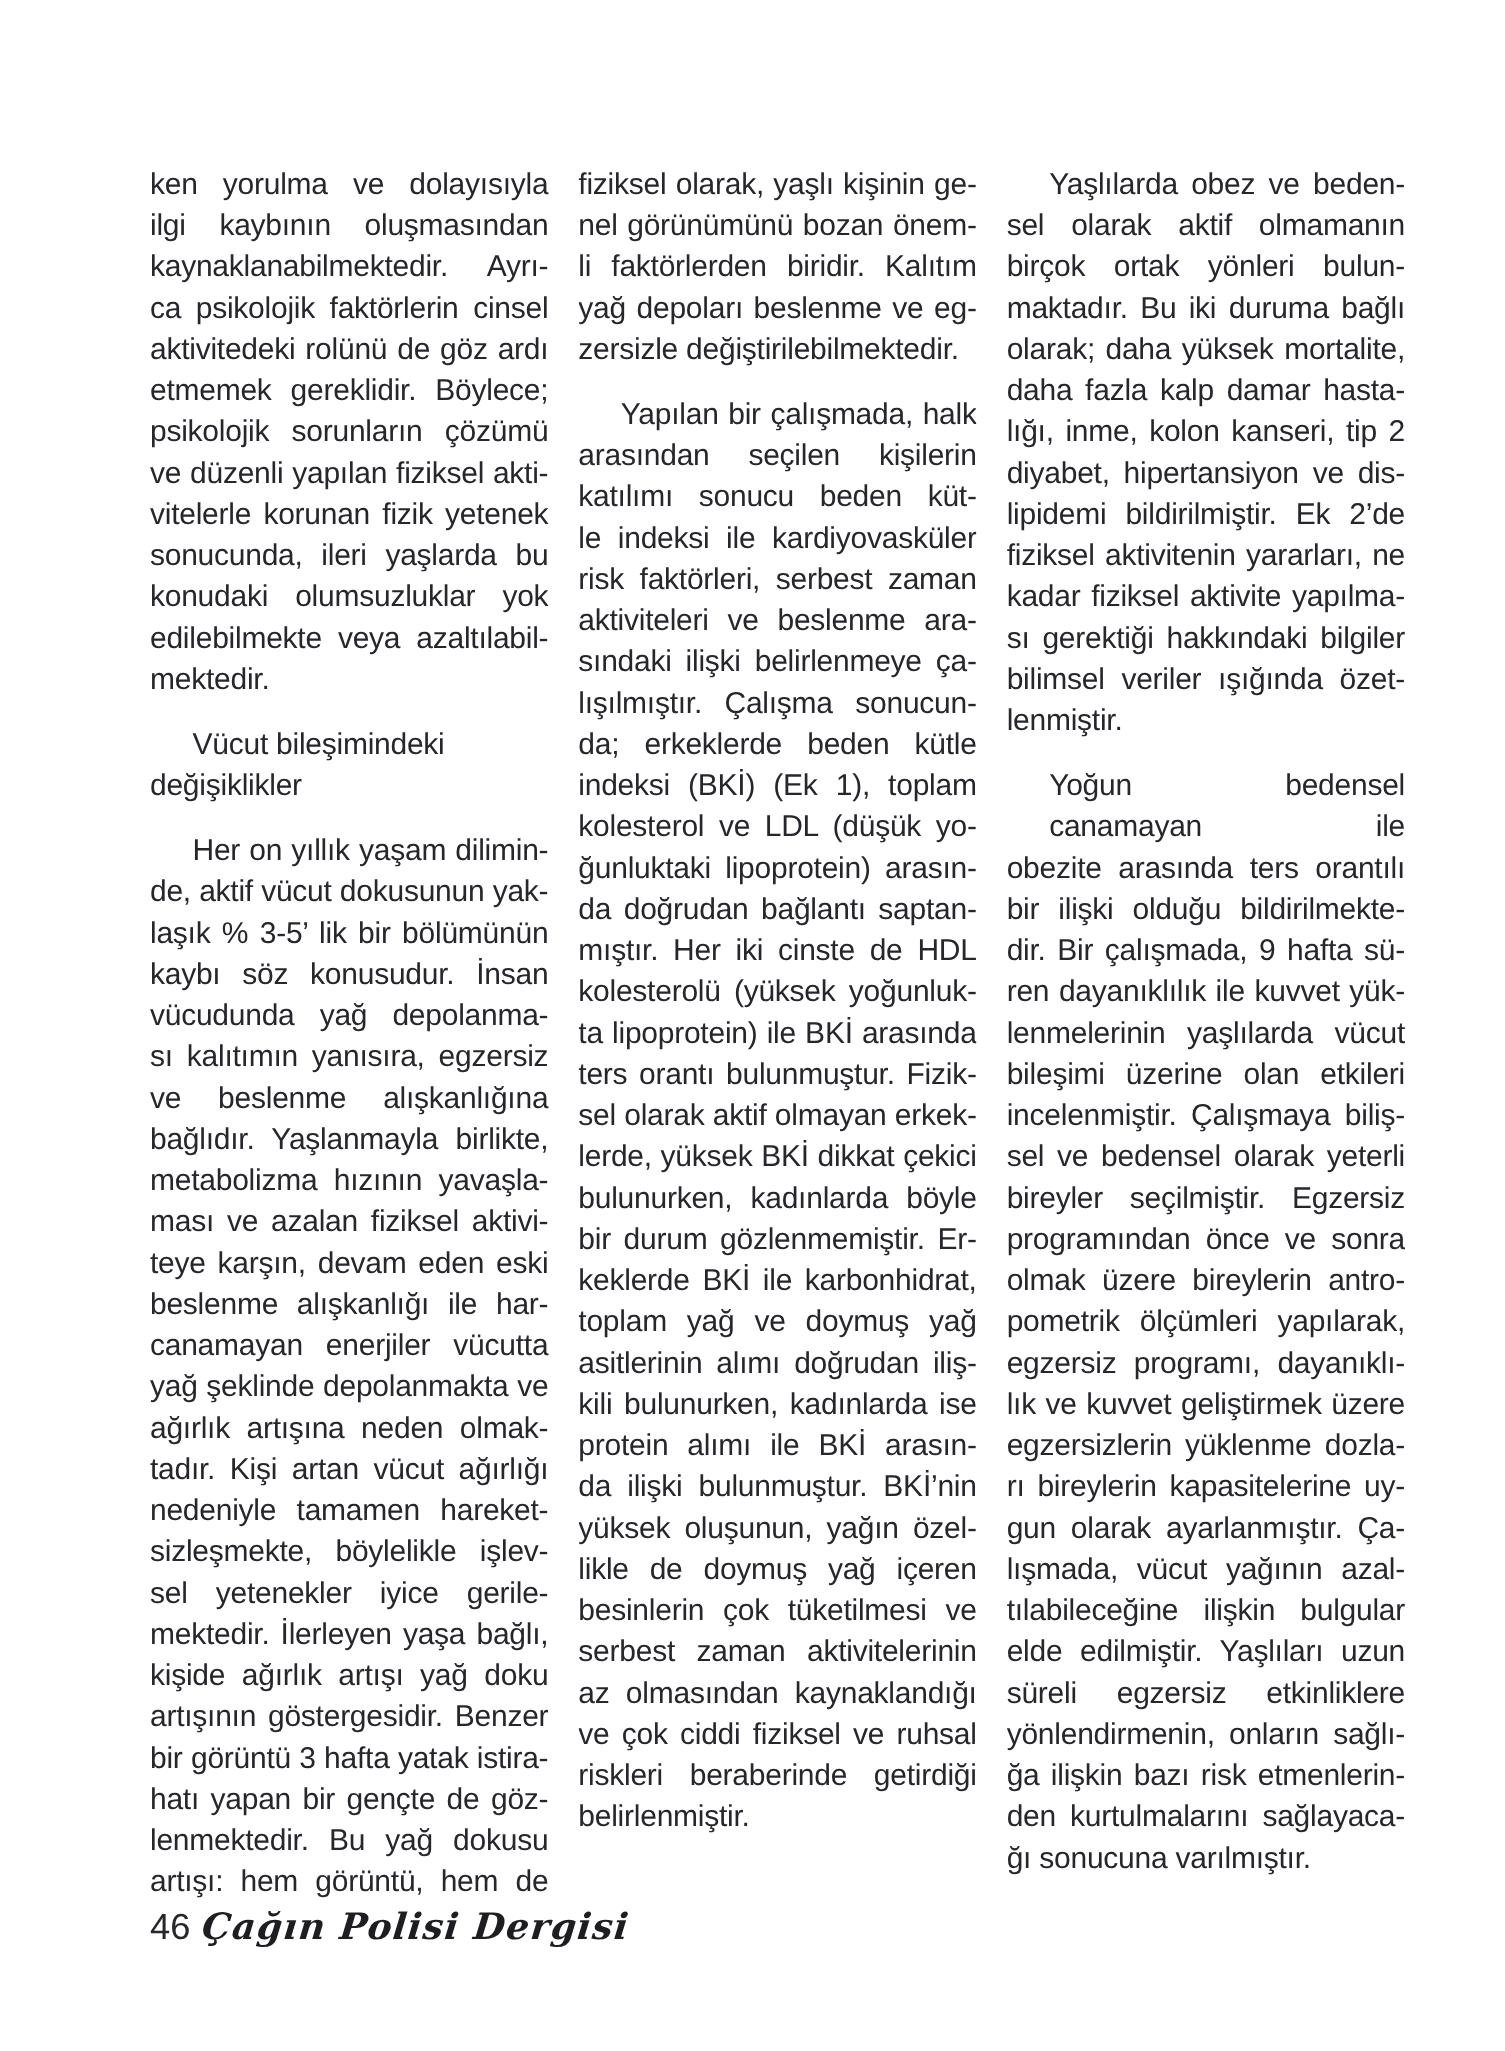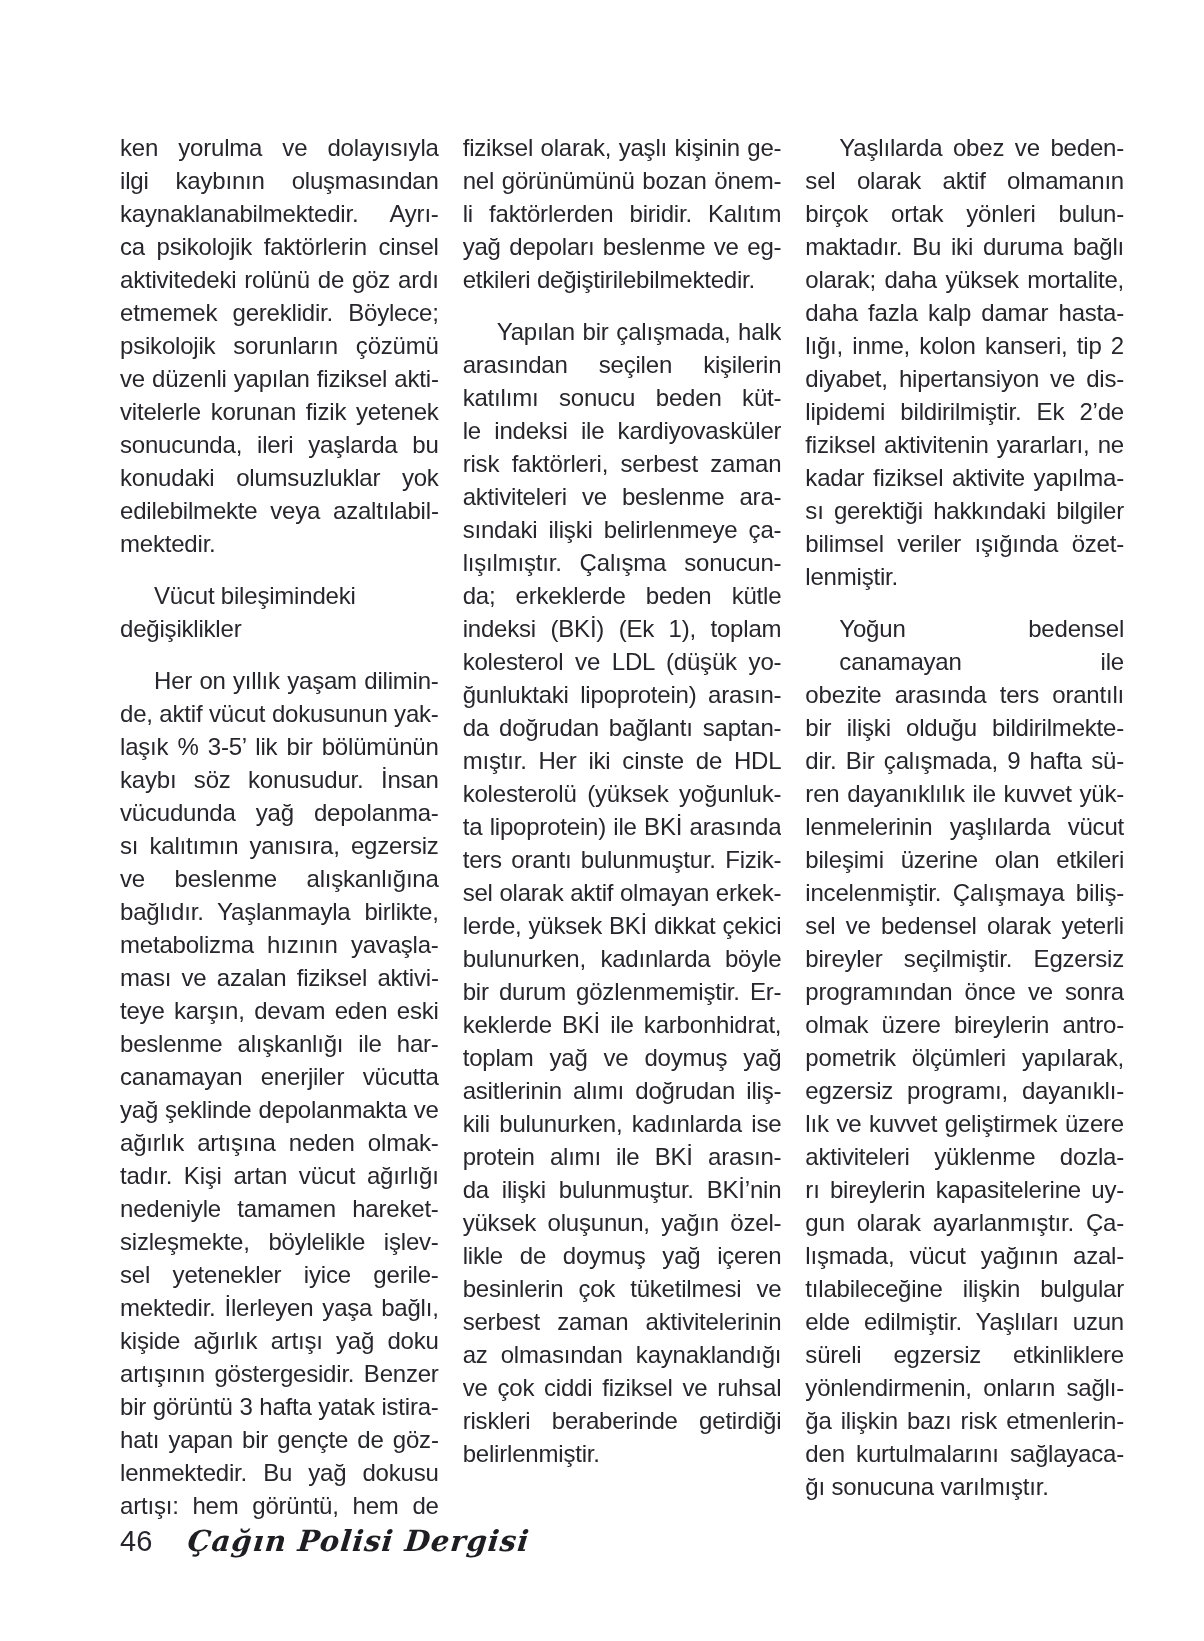--- a/index.html
+++ b/index.html
@@ -36,21 +36,21 @@
     text-align-last: justify;
   }
   .line.indent { padding-left: 34px; }
   .heading .line { font-weight: 400; }
   .footer {
     position: absolute;
     left: 120px;
     top: 1524px;
     display: flex;
     align-items: baseline;
-    gap: 34px;
+    gap: 8px;
   }
   .page-number { font-size: 29px; color: #26262c; }
   .journal-name {
     font-family: "DejaVu Serif", serif;
     font-style: italic;
     font-weight: 700;
     font-size: 29px;
     letter-spacing: 1px;
     color: #1d1d22;
     transform: skewX(-6deg);
@@ -110,21 +110,21 @@
           <div class="line just">lenmektedir. Bu yağ dokusu</div>
           <div class="line just">artışı: hem görüntü, hem de</div>
         </div>
       </div>
     <div class="col">
         <div class="block para">
           <div class="line just">fiziksel olarak, yaşlı kişinin ge-</div>
           <div class="line just">nel görünümünü bozan önem-</div>
           <div class="line just">li faktörlerden biridir. Kalıtım</div>
           <div class="line just">yağ depoları beslenme ve eg-</div>
-          <div class="line">etkileri değiştirilebilmektedir.</div>
+          <div class="line">zersizle değiştirilebilmektedir.</div>
         </div>
         <div class="block para">
           <div class="line indent just">Yapılan bir çalışmada, halk</div>
           <div class="line just">arasından seçilen kişilerin</div>
           <div class="line just">katılımı sonucu beden küt-</div>
           <div class="line just">le indeksi ile kardiyovasküler</div>
           <div class="line just">risk faktörleri, serbest zaman</div>
           <div class="line just">aktiviteleri ve beslenme ara-</div>
           <div class="line just">sındaki ilişki belirlenmeye ça-</div>
           <div class="line just">lışılmıştır. Çalışma sonucun-</div>
@@ -183,21 +183,21 @@
           <div class="line just">lenmelerinin yaşlılarda vücut</div>
           <div class="line just">bileşimi üzerine olan etkileri</div>
           <div class="line just">incelenmiştir. Çalışmaya biliş-</div>
           <div class="line just">sel ve bedensel olarak yeterli</div>
           <div class="line just">bireyler seçilmiştir. Egzersiz</div>
           <div class="line just">programından önce ve sonra</div>
           <div class="line just">olmak üzere bireylerin antro-</div>
           <div class="line just">pometrik ölçümleri yapılarak,</div>
           <div class="line just">egzersiz programı, dayanıklı-</div>
           <div class="line just">lık ve kuvvet geliştirmek üzere</div>
-          <div class="line just">aktiviteleri yüklenme dozla-</div>
+          <div class="line just">egzersizlerin yüklenme dozla-</div>
           <div class="line just">rı bireylerin kapasitelerine uy-</div>
           <div class="line just">gun olarak ayarlanmıştır. Ça-</div>
           <div class="line just">lışmada, vücut yağının azal-</div>
           <div class="line just">tılabileceğine ilişkin bulgular</div>
           <div class="line just">elde edilmiştir. Yaşlıları uzun</div>
           <div class="line just">süreli egzersiz etkinliklere</div>
           <div class="line just">yönlendirmenin, onların sağlı-</div>
           <div class="line just">ğa ilişkin bazı risk etmenlerin-</div>
           <div class="line just">den kurtulmalarını sağlayaca-</div>
           <div class="line">ğı sonucuna varılmıştır.</div>

